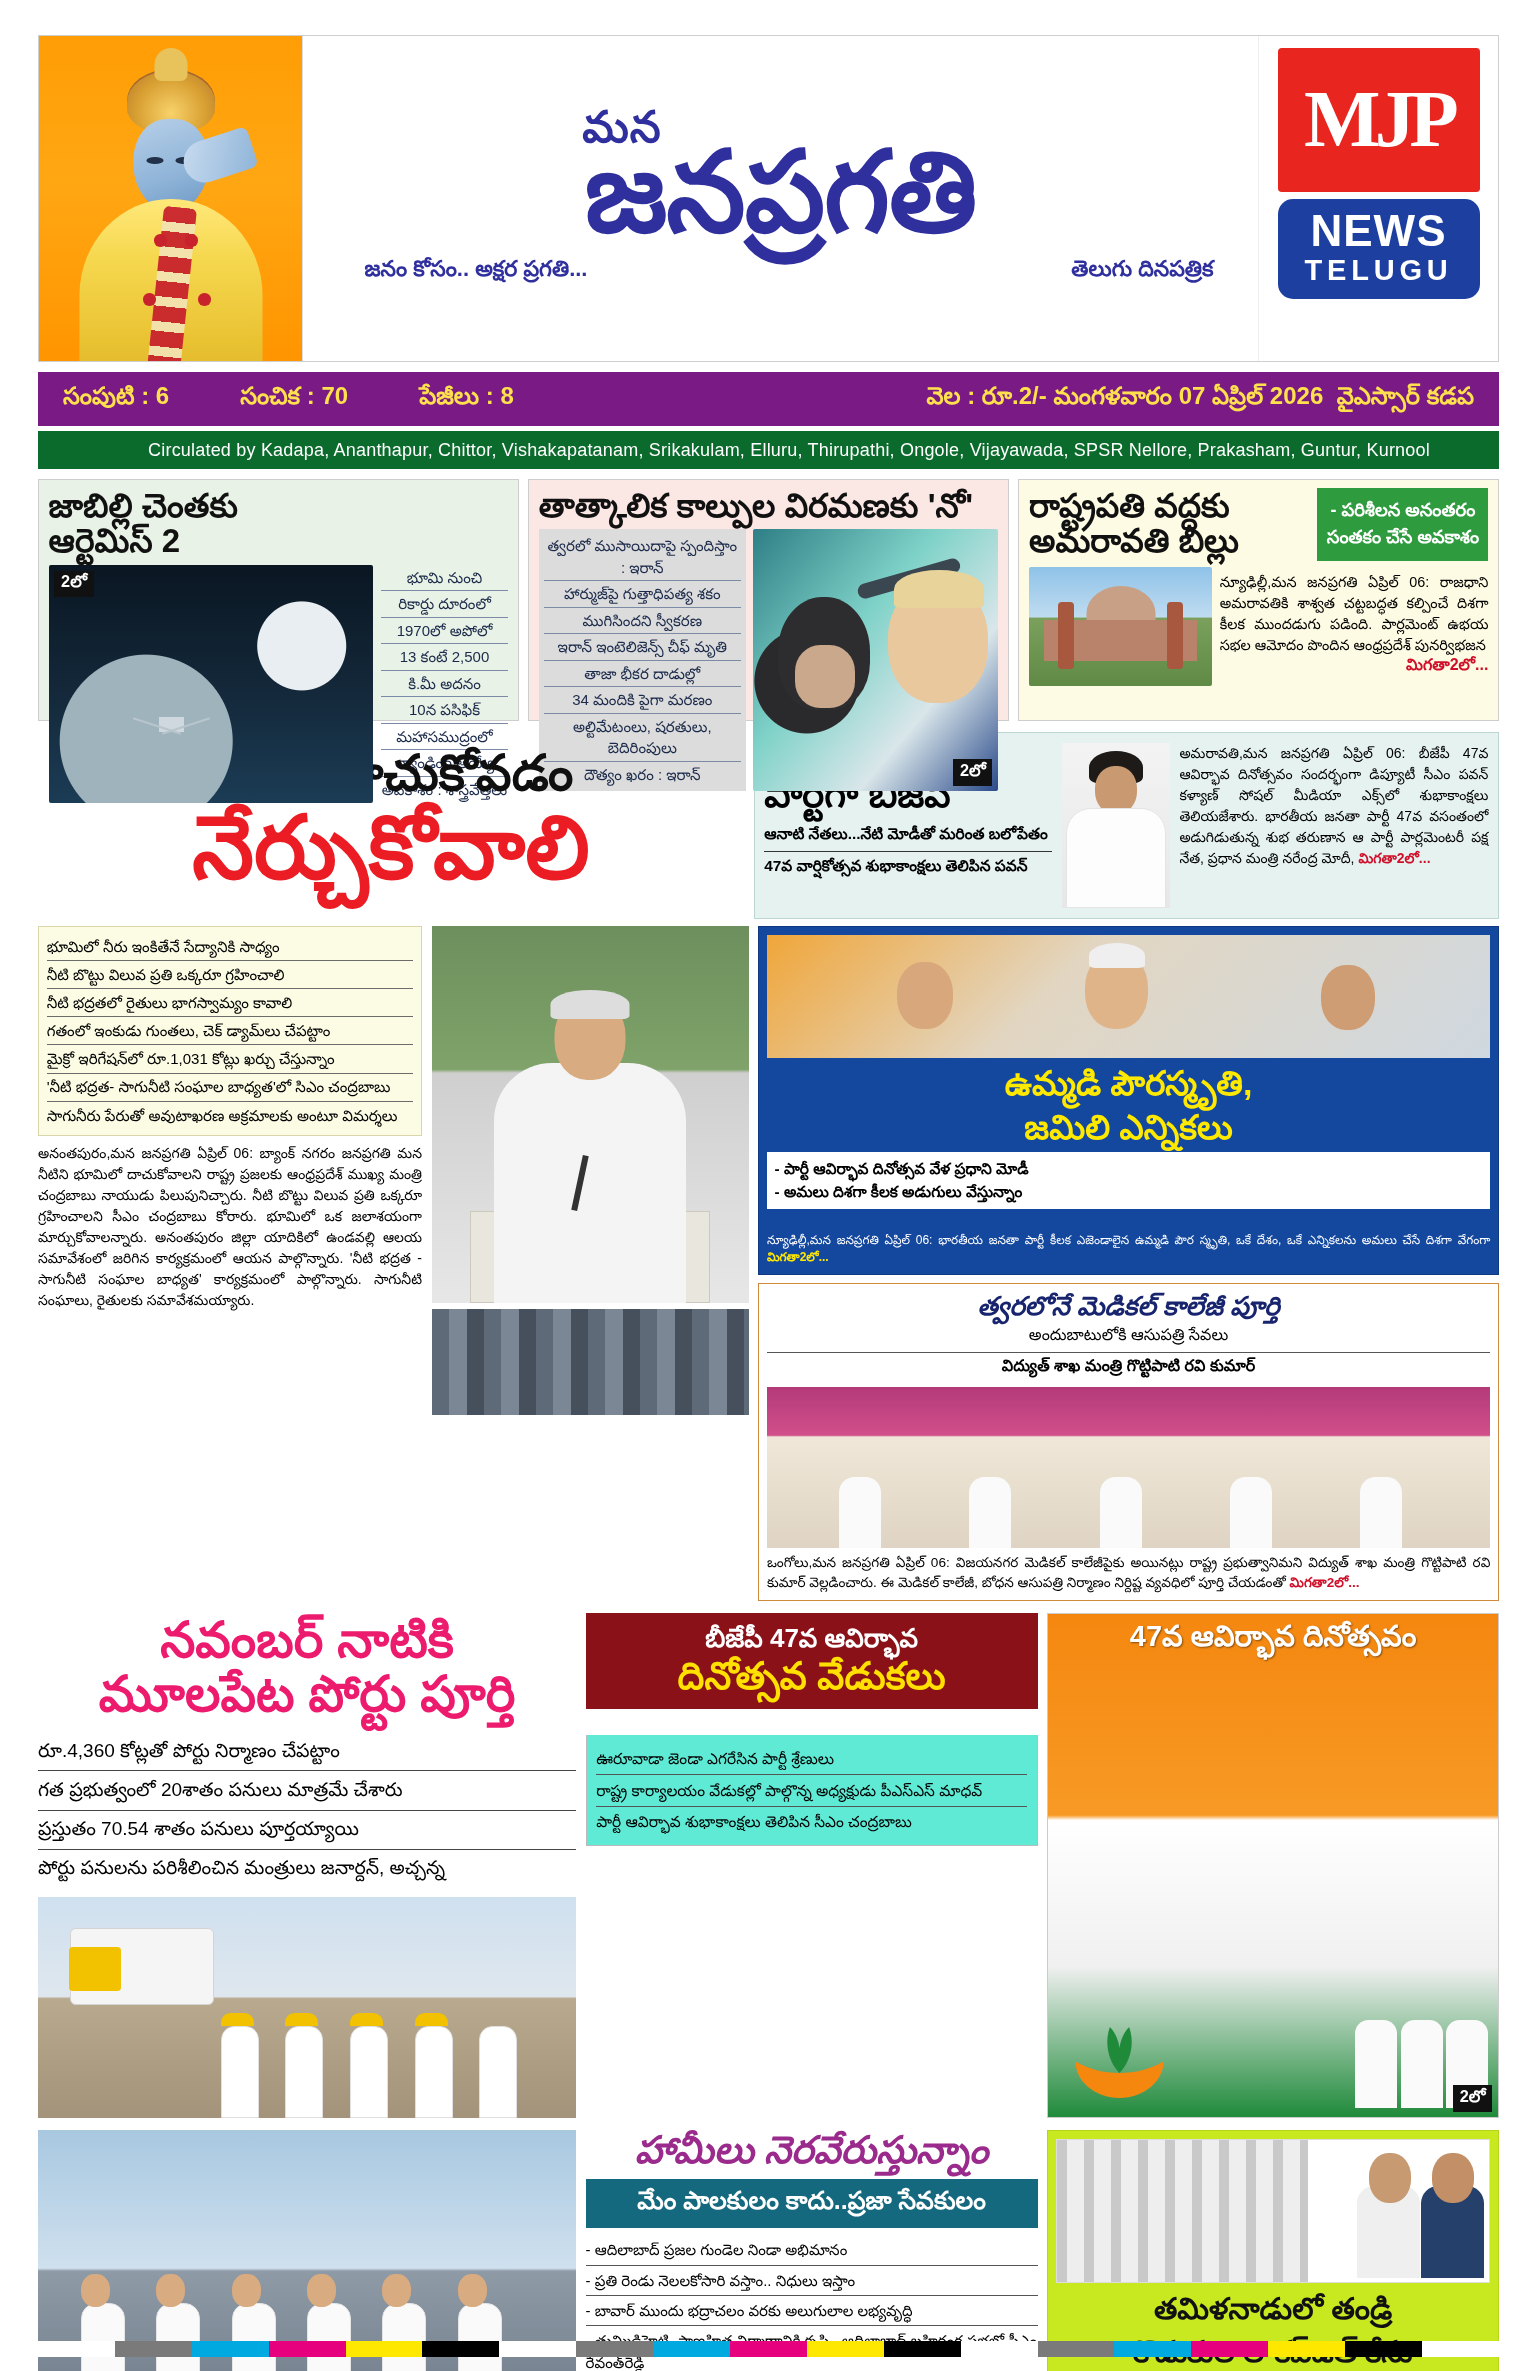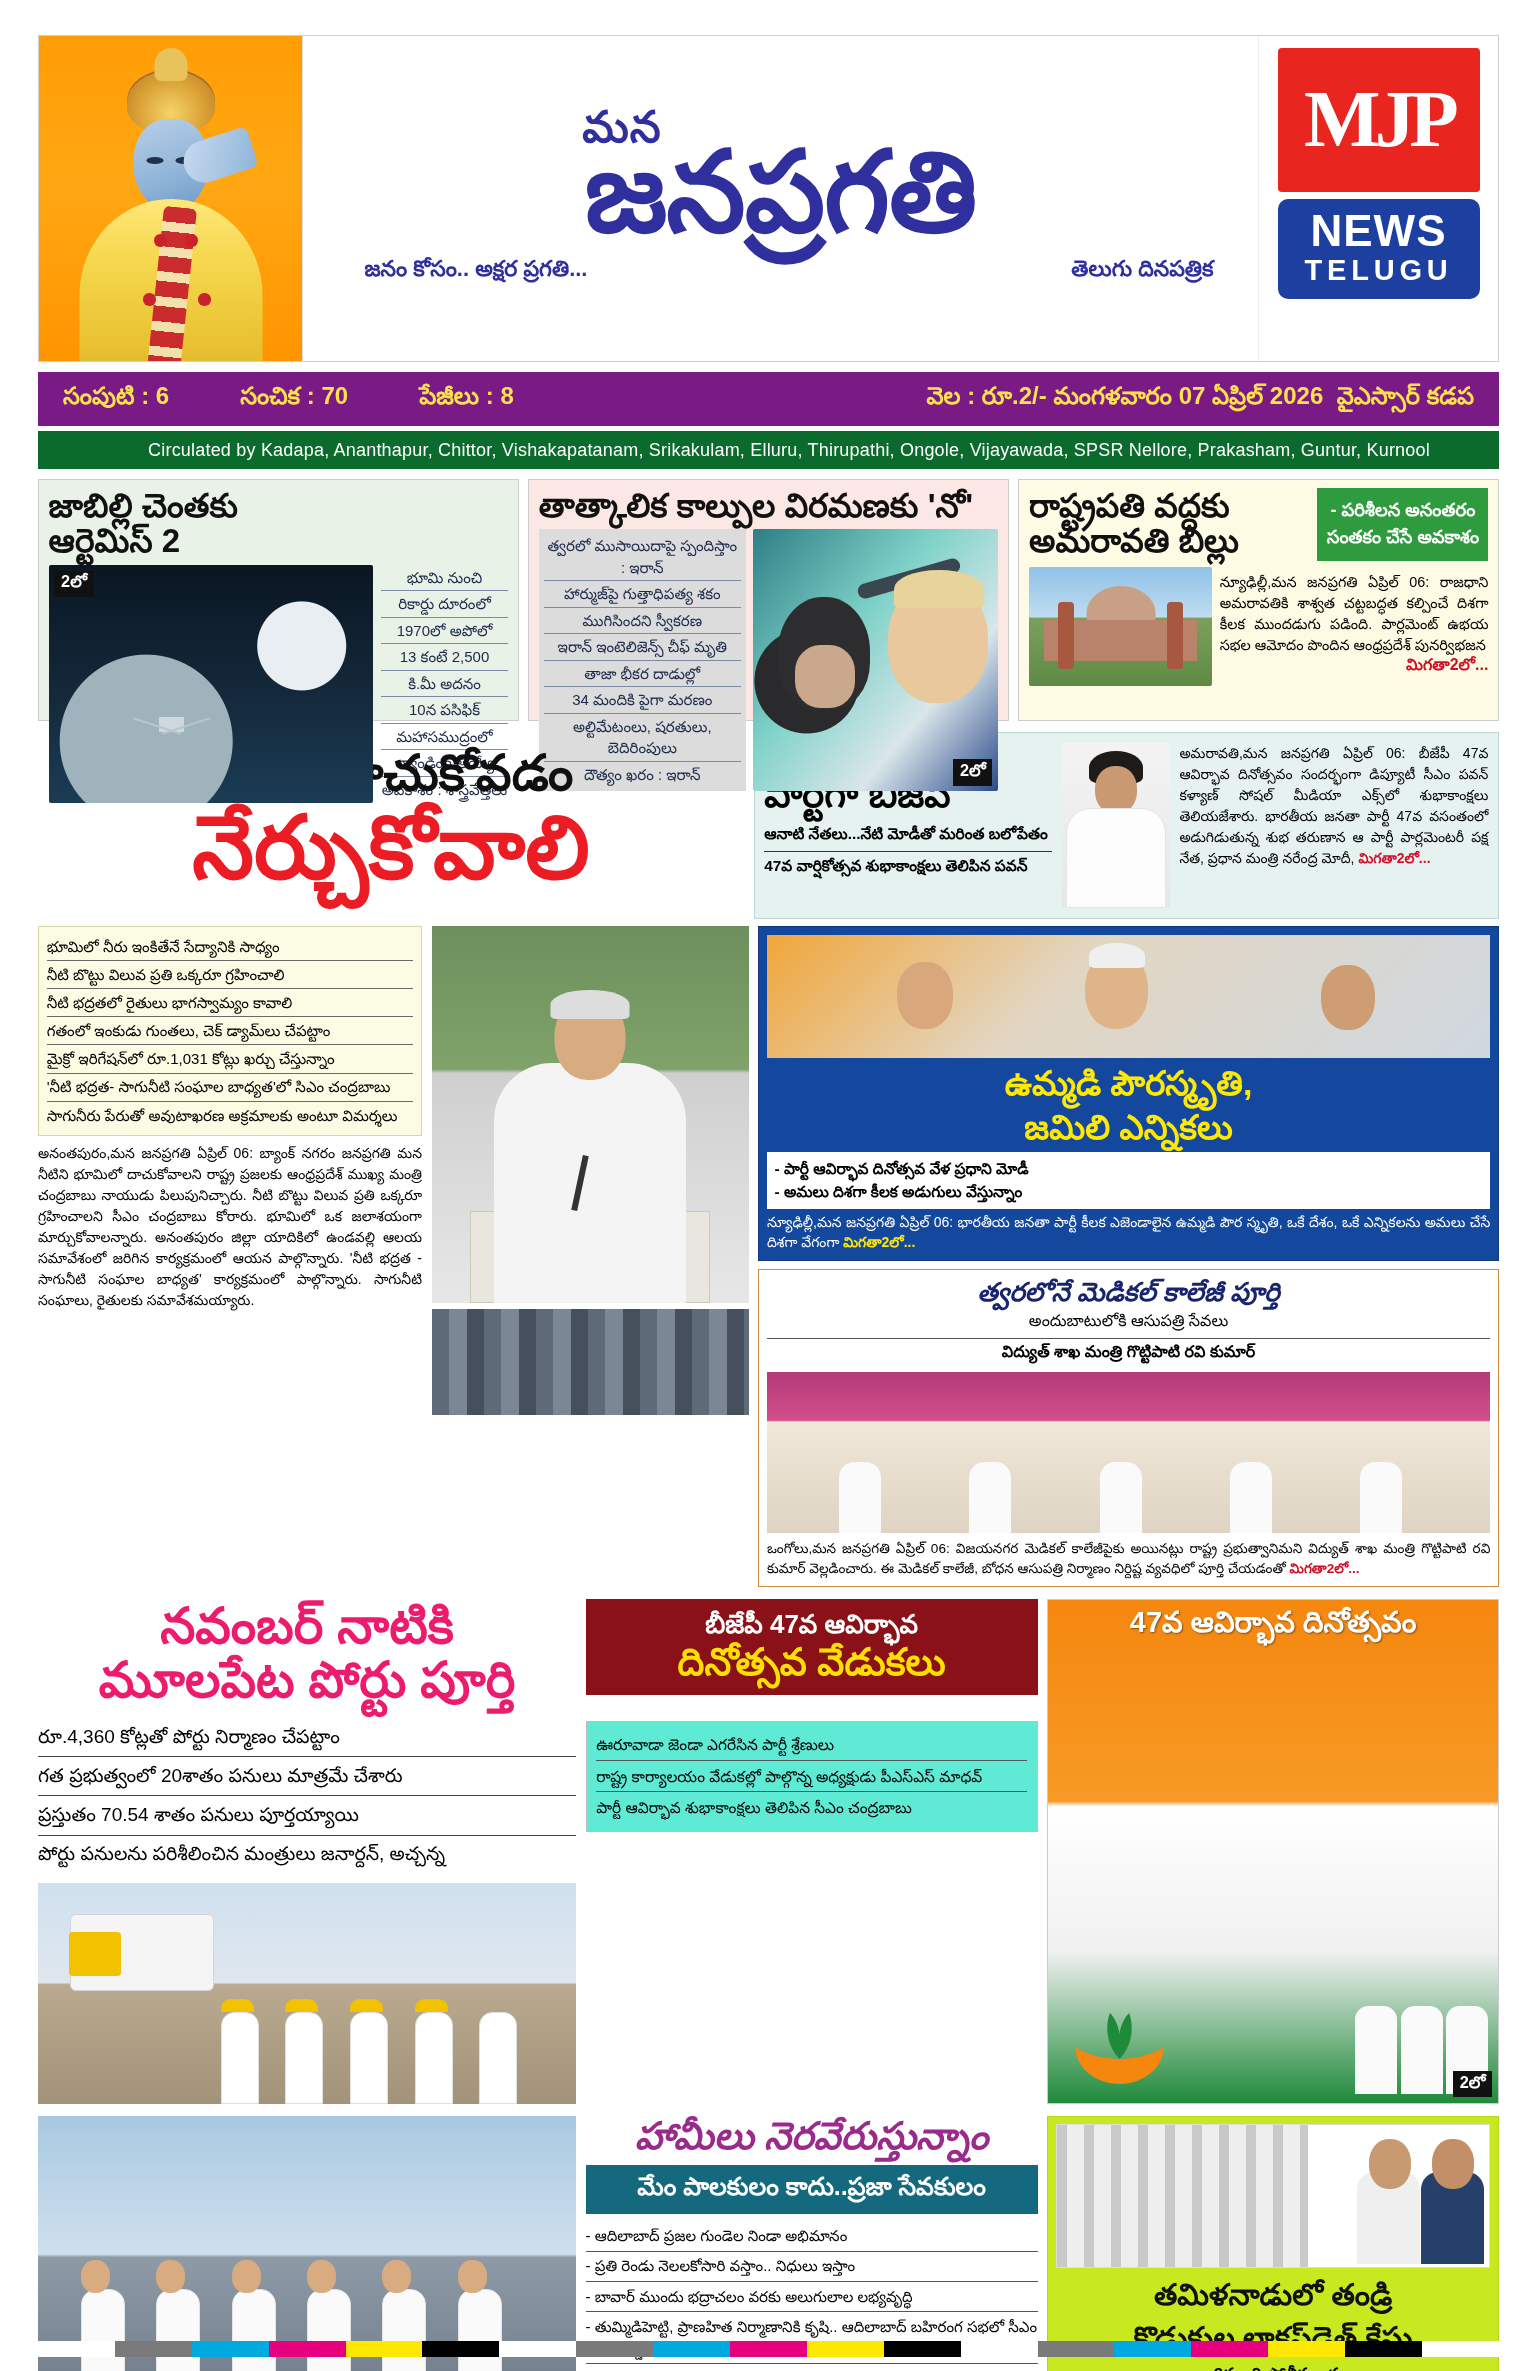--- a/index.html
+++ b/index.html
@@ -45,21 +45,21 @@
   .tag-row { width:100%; display:flex; justify-content:space-between; align-items:baseline;
     padding: 3.8px 33px 0 50px; }
   .tag-left { font-size: 22px; font-weight:700; color:#2f2f9e; }
   .tag-right { font-size: 22px; font-weight:700; color:#2f2f9e; }
 
   .logo-block { width: 240px; background:#fff; display:flex; flex-direction:column;
     align-items:center; justify-content:flex-start; padding-top:11.5px; border-left:1px solid #eee; }
   .logo-red { width: 202px; height: 144px; background:#e8251f; display:flex; align-items:center; justify-content:center;
     border-radius:3.8px; }
   .logo-red .mjp { font-size: 81px; font-weight:700; color:#fff; letter-spacing:-5.8px; font-family:"Liberation Serif",serif; }
-  .logo-blue { width: 202px; margin-top:7.7px; background:#1d3fa0; color:#fff; border-radius:10px;
+  .logo-blue { width: 202px; margin-top:7.7px; background:#1d3fa0; color:#fff; border-radius:15px;
     padding: 9.6px 0 11.5px 0; text-align:center; }
   .logo-blue .news { font-size: 44px; font-weight:700; letter-spacing:1px; line-height:1; }
   .logo-blue .tel  { font-size: 29px; font-weight:700; letter-spacing:4.8px; line-height:1.2; }
 
   
   .info-bar { margin-top:9.6px; background:#7a1a85; color:#ffe14d; height:54px;
     display:flex; align-items:center; font-weight:700; font-size:24px; padding: 0 25px; }
   .info-bar .sp { margin-right: 71px; }
   .info-bar .right { margin-left:auto; display:flex; gap:13.4px; }
 
@@ -145,21 +145,21 @@
       repeating-linear-gradient(90deg,#5e6a78 0 17.3px,#7b8794 17.3px 35px,#46505c 35px 52px); position:relative;}
   .col-c { flex:1; display:flex; flex-direction:column; gap:7.7px; }
   .modi-box { background:#14489e; border:1px solid #0f3a80; padding:7.7px; }
   .modi-pic { width:100%; height:123px; background:linear-gradient(135deg,#f0a63a 0%,#e2d6c2 40%,#cfd8e0 100%); position:relative; overflow:hidden;}
   .modi-pic .f1{position:absolute;left:18%;top:22%;width:56px;height:67px;background:#d8a87c;border-radius:46%;}
   .modi-pic .f2{position:absolute;left:44%;top:14%;width:63px;height:77px;background:#e0b489;border-radius:46%;}
   .modi-pic .f2:after{content:"";position:absolute;left:3.8px;top:-9.6px;width:56px;height:25px;background:#efefef;border-radius:50% 50% 12% 12%;}
   .modi-pic .f3{position:absolute;right:16%;top:24%;width:54px;height:65px;background:#cf9d73;border-radius:46%;}
   .modi-h { color:#ffe900; font-size:34px; font-weight:700; text-align:center; line-height:1.12; margin-top:5.8px; }
   .modi-sub { background:#fff; padding:5.8px 7.7px; margin-top:6.7px; font-size:15.4px; font-weight:700; line-height:1.45; }
-  .modi-body { color:#fff; font-size:14px; line-height:1.46; text-align:justify; margin-top:3px; }
+  .modi-body { color:#fff; font-size:12px; line-height:1.46; text-align:justify; margin-top:23px; }
   .more-y { color:#ffe900; font-weight:700; }
   .med-box { border:1.9px solid #d08a3c; background:#fff; padding:7.7px; }
   .med-h { color:#18256e; font-size:26px; font-weight:700; font-style:italic; text-align:center; line-height:1.1; }
   .med-s1 { font-size:16px; text-align:center; padding:5.8px 0 3.8px; border-bottom:1px solid #555; }
   .med-s2 { font-size:16px; text-align:center; padding:3.8px 0 1.9px; font-weight:600; }
   .med-pic { width:100%; height:161px; margin-top:5.8px; background:
       linear-gradient(180deg,#b43a7a 0%,#d14f8a 30%, #f0e7d8 31%, #dfd4c3 100%); position:relative; overflow:hidden;}
   .med-pic .p{position:absolute;bottom:0;width:42px;height:71px;background:#fafafa;border-radius:15.4px 15.4px 0 0;}
   .med-body { font-size:13.6px; line-height:1.45; text-align:justify; margin-top:5.8px; }
 

